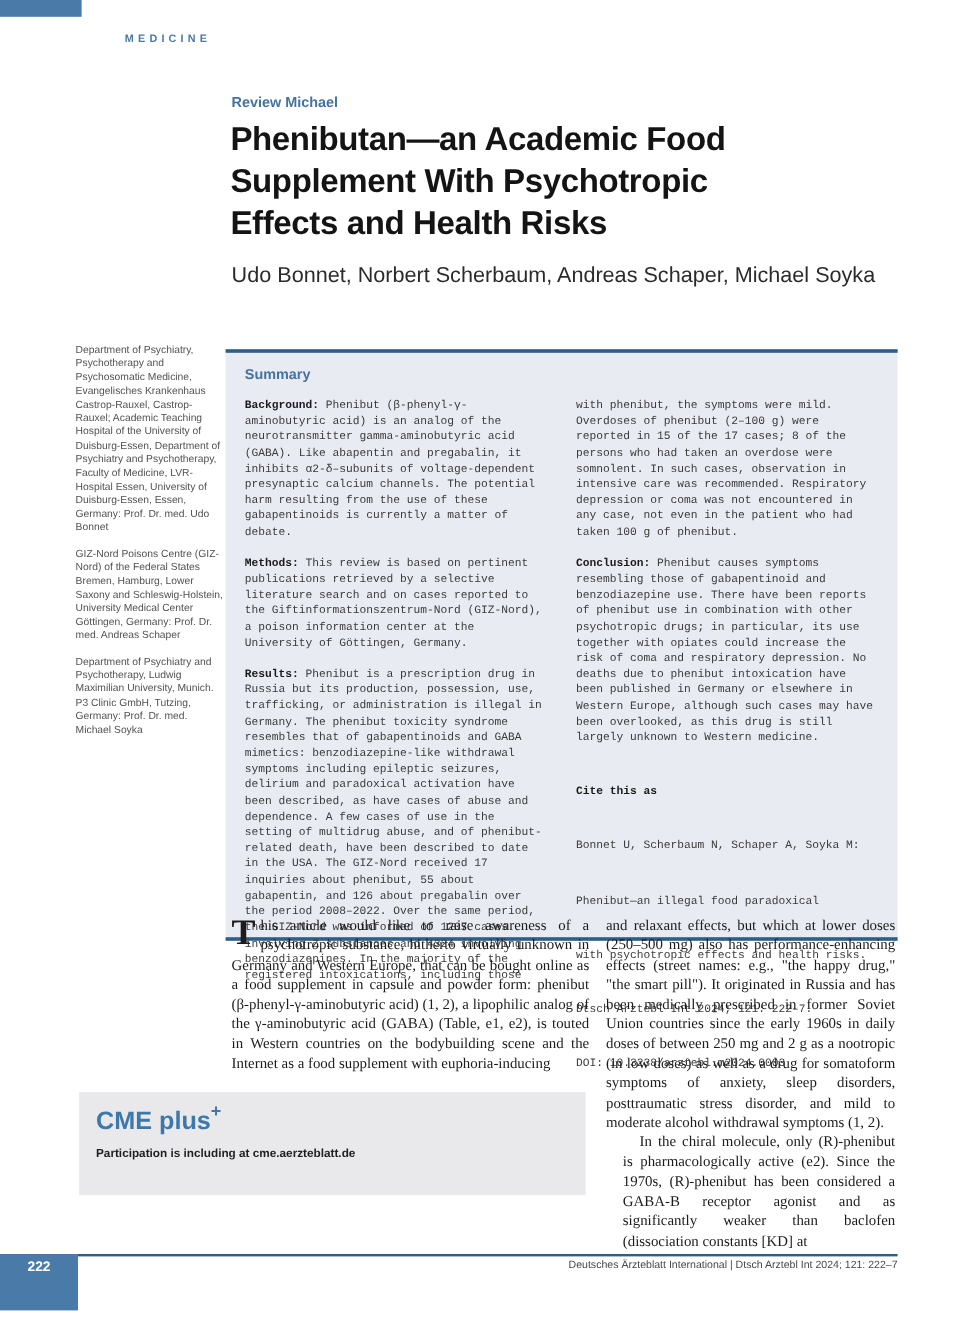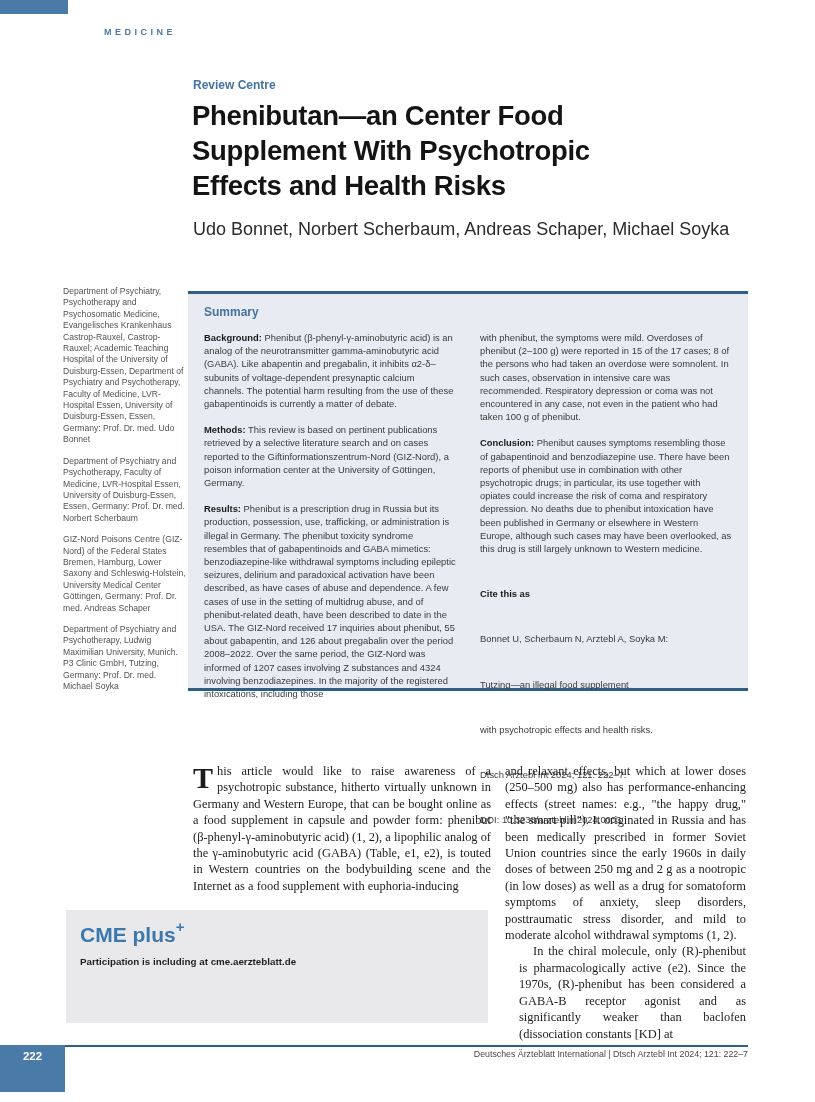--- a/index.html
+++ b/index.html
@@ -16,46 +16,46 @@
   .title {
     position:absolute; left:192px; top:98px; width:480px;
     font-size:27.5px; font-weight:bold; line-height:35px; color:#141414; letter-spacing:-0.3px;
   }
   .authors { position:absolute; left:193px; top:219px; font-size:18px; color:#2b2b2b; }
 
   .affiliations { position:absolute; left:63px; top:286px; width:124px; font-size:8.6px; line-height:11.4px; color:#525252; }
   .affiliations p { margin:0 0 10px 0; }
 
   .summary-box {
-    position:absolute; left:188px; top:291px; width:560px; height:400px; box-sizing:border-box;
+    position:absolute; left:188px; top:291px; width:560px; height:493px; box-sizing:border-box;
     background:#e8ebf2; border-top:3px solid #2e5f86; border-bottom:3px solid #2e5f86;
     padding:11px 16px 10px 16px;
   }
   .summary-title { font-size:12px; font-weight:bold; color:#44739f; margin:0 0 12px 0; }
-  .sum-cols { display:flex; gap:24px; }
+  .sum-cols { display:flex; gap:24px;font-family:Liberation Mono, monospace; }
   .sum-col { flex:1; font-size:9.4px; line-height:13.2px; color:#3a3a3a; text-align:left; }
   .sum-col p { margin:0 0 13px 0; }
   .sum-col b { color:#1a1a1a; }
   .cite-block div { line-height:13.2px;margin-top:32px; }
 
   .body-left, .body-right {
     position:absolute; top:763px; font-family:"Liberation Serif", serif;
     font-size:12.4px; line-height:16.4px; text-align:justify; color:#1c1c1c;
   }
   .body-left { left:193px; width:298px; }
   .body-right { left:505px; width:241px; }
   .body-left p, .body-right p { margin:0; }
   .body-right p.indent { text-indent:14px;margin-left:14px; }
   .dropcap {
     float:left; font-size:30px; line-height:25px; font-weight:bold;
     padding:2px 4px 0 0; font-family:"Liberation Serif", serif;
   }
 
   .cme-box {
-    position:absolute; left:66px; top:910px; width:422px; height:113px; box-sizing:border-box;
+    position:absolute; left:66px; top:910px; width:422px; height:86px; box-sizing:border-box;
     background:#e9e9ec; padding:10px 14px 10px 14px;
   }
   .cme-title { color:#3c78ac; font-size:21px; font-weight:bold; }
   .cme-title sup { font-size:15px; position:relative; top:-2px; }
   .cme-text { font-size:9.8px; line-height:13.4px; color:#3f3f3f; margin:7px 0 0 0; }
   .cme-part { font-size:9.8px; font-weight:bold; color:#1f1f1f; margin:9px 0 0 0; }
 
   .footer-rule { position:absolute; left:0; top:1045px; width:748px; height:2px; background:#2e5f86; }
   .page-box {
     position:absolute; left:0; top:1045px; width:65px; height:47px; background:#4a7aa8;
@@ -64,33 +64,32 @@
   .journal-ref { position:absolute; right:67px; top:1049px; font-size:8.8px; color:#474747; }
 </style>
 </head>
 <body>
 
 <div class="page">
 
   <div class="corner-box"></div>
   <div class="medicine-label">MEDICINE</div>
 
-  <div class="kicker">Review Centre</div>
+  <div class="kicker">Review Michael</div>
 
   <h1 class="title" style="margin:0;">
-    <div>Phenibutan—an Center Food</div>
+    <div>Phenibutan—an Academic Food</div>
     <div>Supplement With Psychotropic</div>
     <div>Effects and Health Risks</div>
   </h1>
 
   <div class="authors">Udo Bonnet, Norbert Scherbaum, Andreas Schaper, Michael Soyka</div>
 
   <aside class="affiliations">
     <p>Department of Psychiatry, Psychotherapy and Psychosomatic Medicine, Evangelisches Krankenhaus Castrop-Rauxel, Castrop-Rauxel; Academic Teaching Hospital of the University of Duisburg-Essen, Department of Psychiatry and Psychotherapy, Faculty of Medicine, LVR-Hospital Essen, University of Duisburg-Essen, Essen, Germany: Prof. Dr. med. Udo Bonnet</p>
-    <p>Department of Psychiatry and Psychotherapy, Faculty of Medicine, LVR-Hospital Essen, University of Duisburg-Essen, Essen, Germany: Prof. Dr. med. Norbert Scherbaum</p>
     <p>GIZ-Nord Poisons Centre (GIZ-Nord) of the Federal States Bremen, Hamburg, Lower Saxony and Schleswig-Holstein, University Medical Center Göttingen, Germany: Prof. Dr. med. Andreas Schaper</p>
     <p>Department of Psychiatry and Psychotherapy, Ludwig Maximilian University, Munich. P3 Clinic GmbH, Tutzing, Germany: Prof. Dr. med. Michael Soyka</p>
   </aside>
 
   <section class="summary-box">
     <h2 class="summary-title">Summary</h2>
     <div class="sum-cols">
       <div class="sum-col">
         <p>
           <b>Background:</b>
@@ -106,22 +105,22 @@
         </p>
       </div>
       <div class="sum-col">
         <p>with phenibut, the symptoms were mild. Overdoses of phenibut (2–100 g) were reported in 15 of the 17 cases; 8 of the persons who had taken an overdose were somnolent. In such cases, observation in intensive care was recommended. Respiratory depression or coma was not encountered in any case, not even in the patient who had taken 100 g of phenibut.</p>
         <p>
           <b>Conclusion:</b>
           <span>Phenibut causes symptoms resembling those of gabapentinoid and benzodiazepine use. There have been reports of phenibut use in combination with other psychotropic drugs; in particular, its use together with opiates could increase the risk of coma and respiratory depression. No deaths due to phenibut intoxication have been published in Germany or elsewhere in Western Europe, although such cases may have been overlooked, as this drug is still largely unknown to Western medicine.</span>
         </p>
         <div class="cite-block">
           <div><b>Cite this as</b></div>
-          <div>Bonnet U, Scherbaum N, Arztebl A, Soyka M:</div>
-          <div>Tutzing—an illegal food supplement</div>
+          <div>Bonnet U, Scherbaum N, Schaper A, Soyka M:</div>
+          <div>Phenibut—an illegal food paradoxical</div>
           <div>with psychotropic effects and health risks.</div>
           <div>Dtsch Arztebl Int 2024; 121: 222–7.</div>
           <div>DOI: 10.3238/arztebl.m2024.0003</div>
         </div>
       </div>
     </div>
   </section>
 
   <section class="body-left">
     <p>

